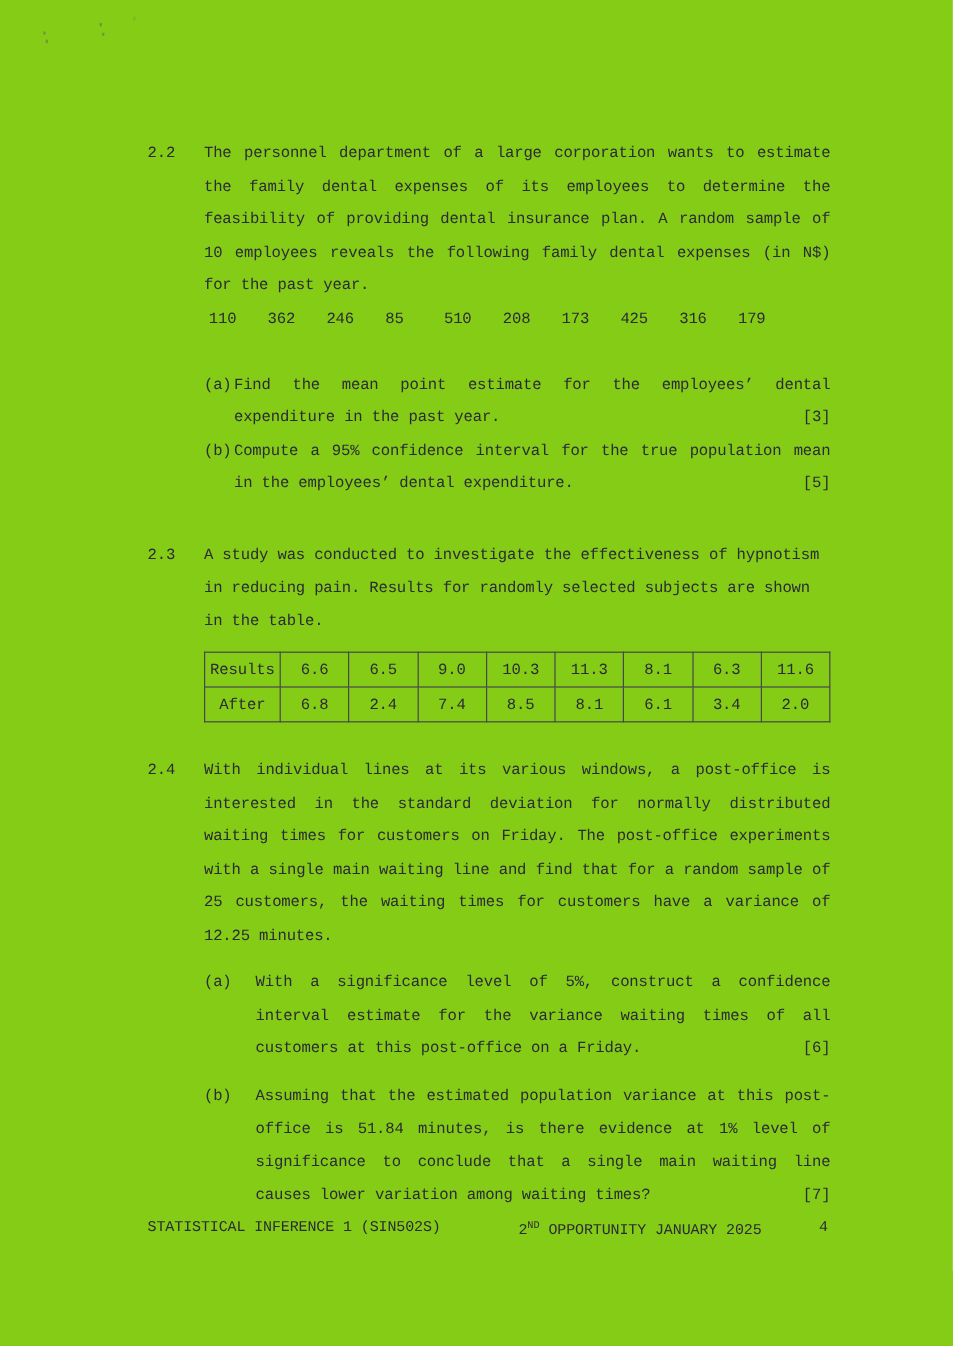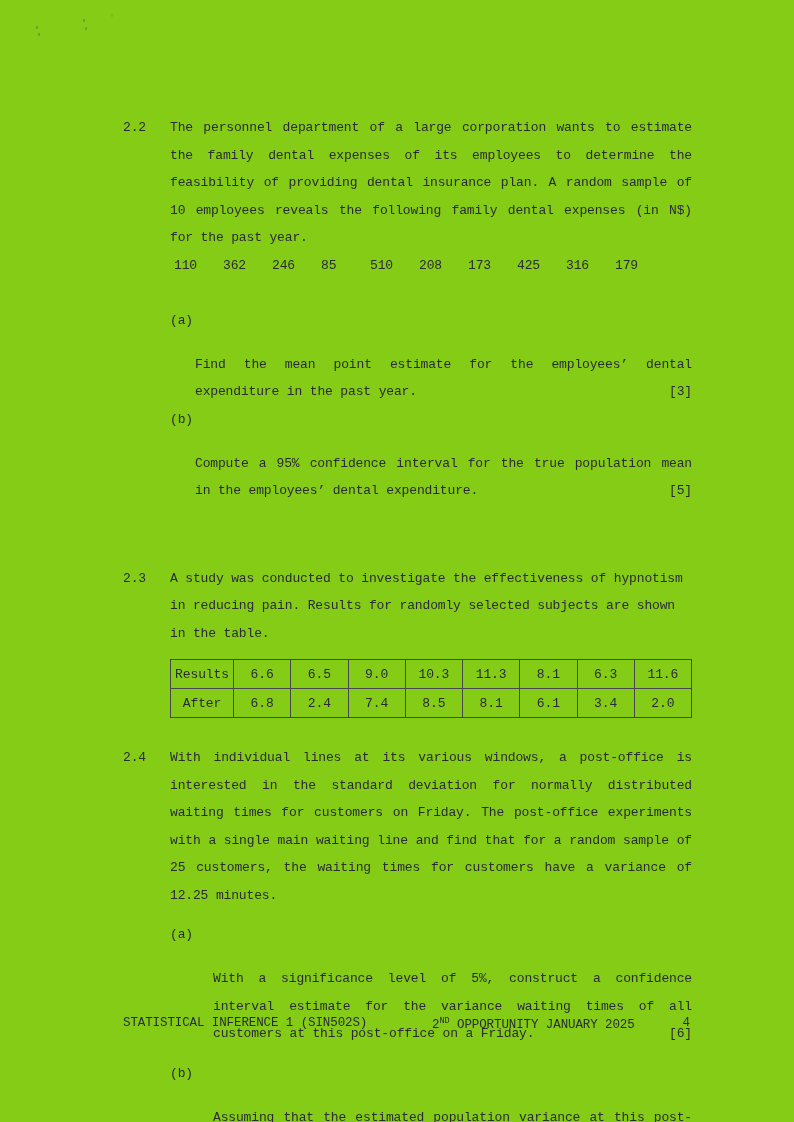--- a/index.html
+++ b/index.html
@@ -56,29 +56,28 @@
   .parts-22 { margin-top: 27.5px; }
   .part {
     display: grid;
     grid-template-columns: 25px 1fr;
     align-items: start;
   }
   .part-text {
     position: relative;
     line-height: 27.5px;
     text-align: justify;
-    margin-top: 44px;
   }
   .marks {
     position: absolute;
     right: 0;
     bottom: 0;
     line-height: 27.5px;
   }
-  .sec-23 { margin-top: 60px; }
+  .sec-23 { margin-top: 32px; }
   .hyp-table {
     border-collapse: collapse;
     margin-top: 12px;
     width: 522px;
     table-layout: fixed;
   }
   .hyp-table td {
     border: 1px solid #47474f;
     height: 26px;
     text-align: center;

